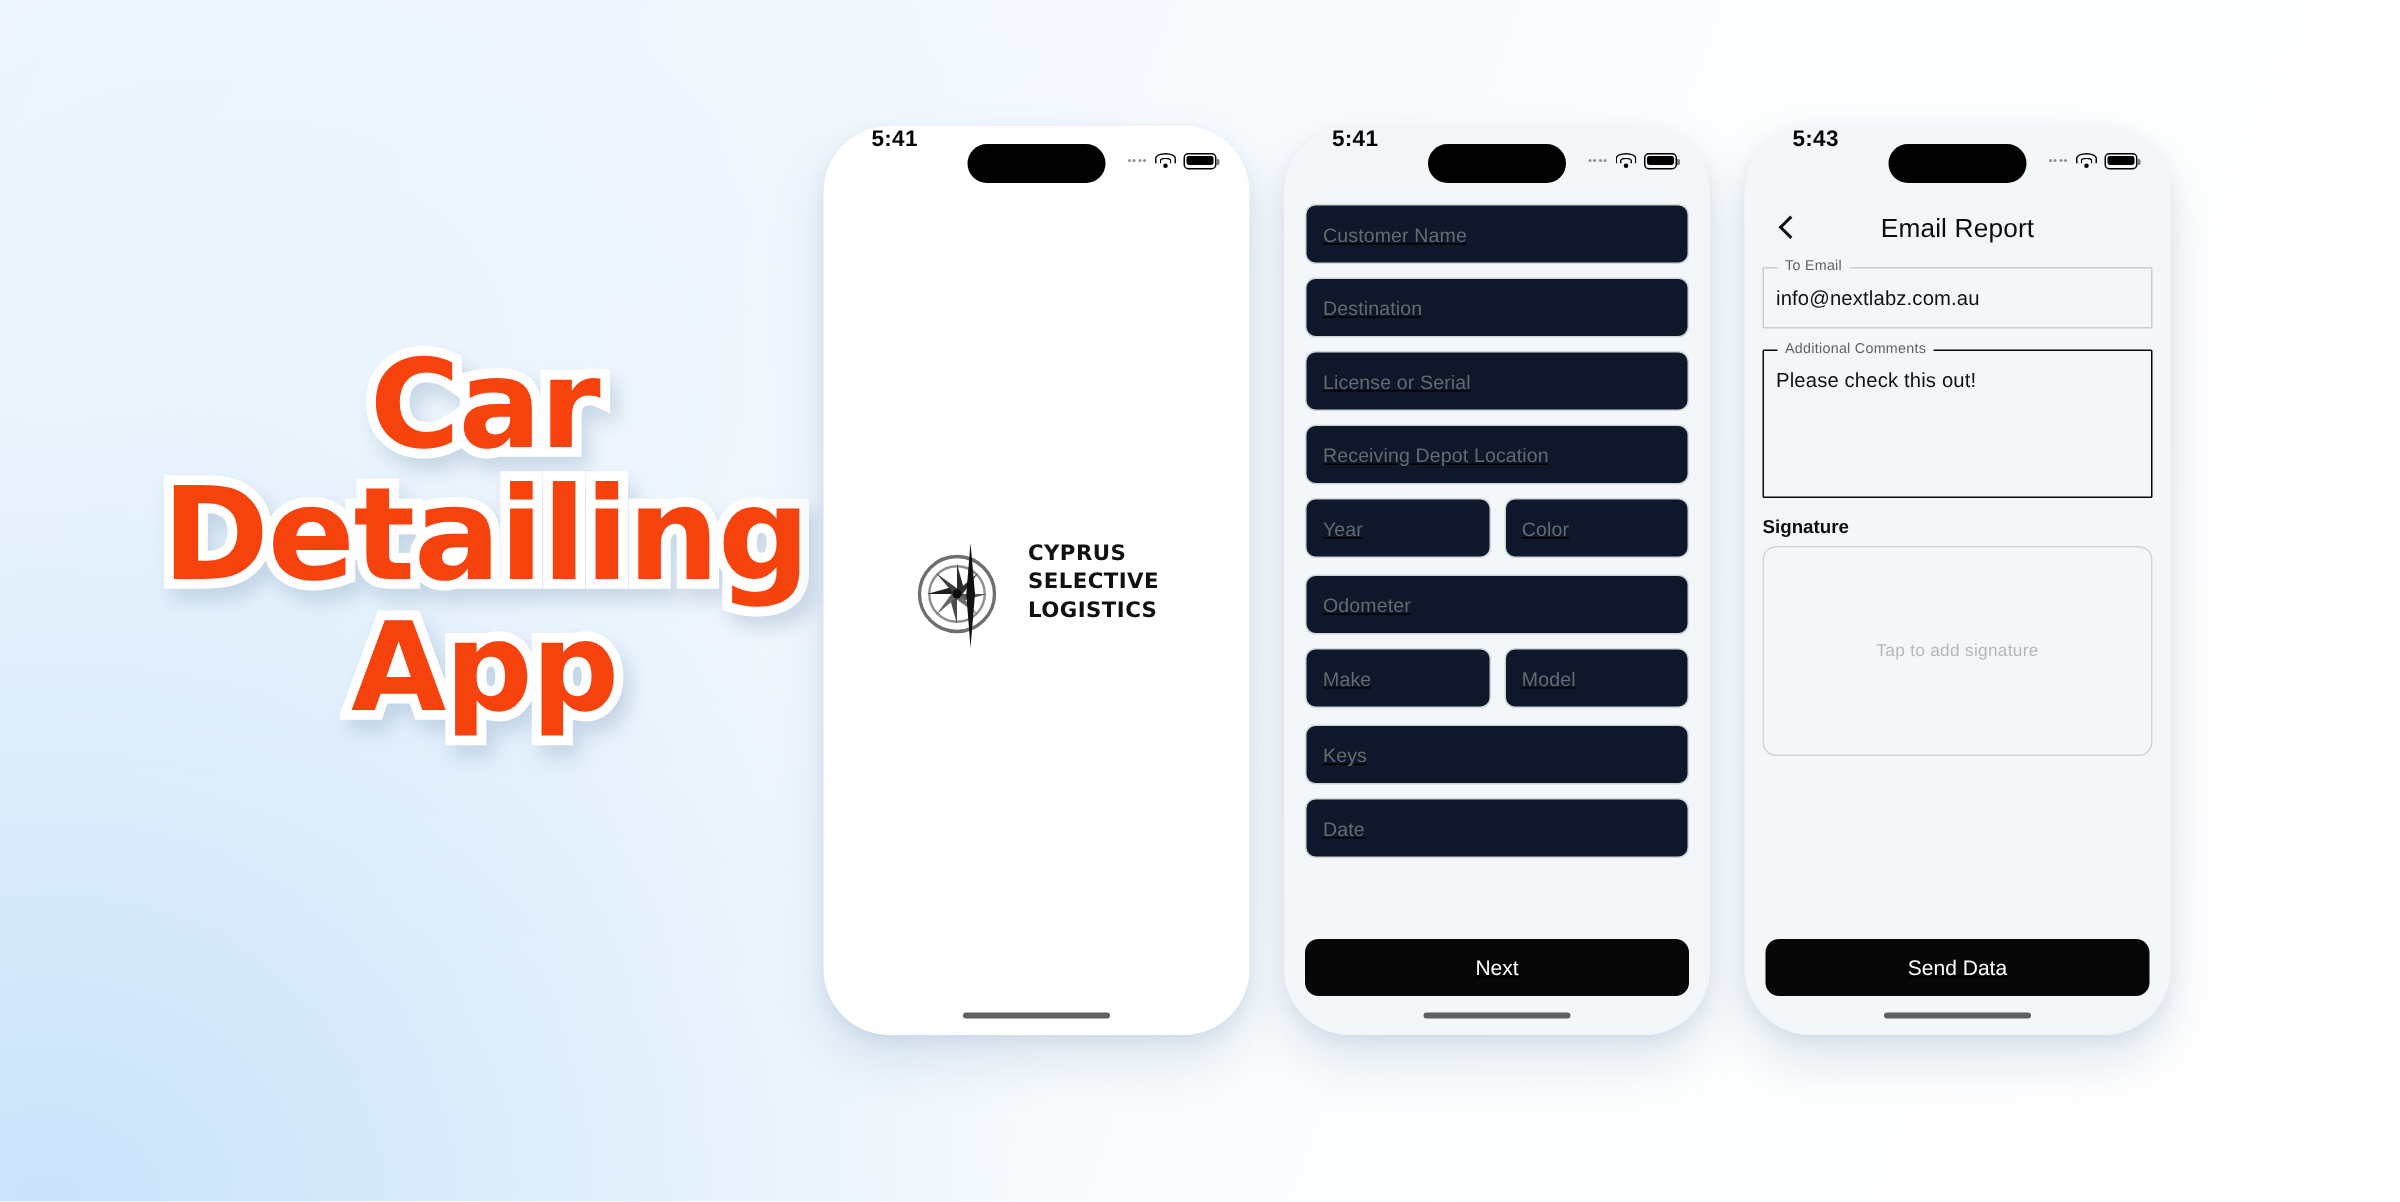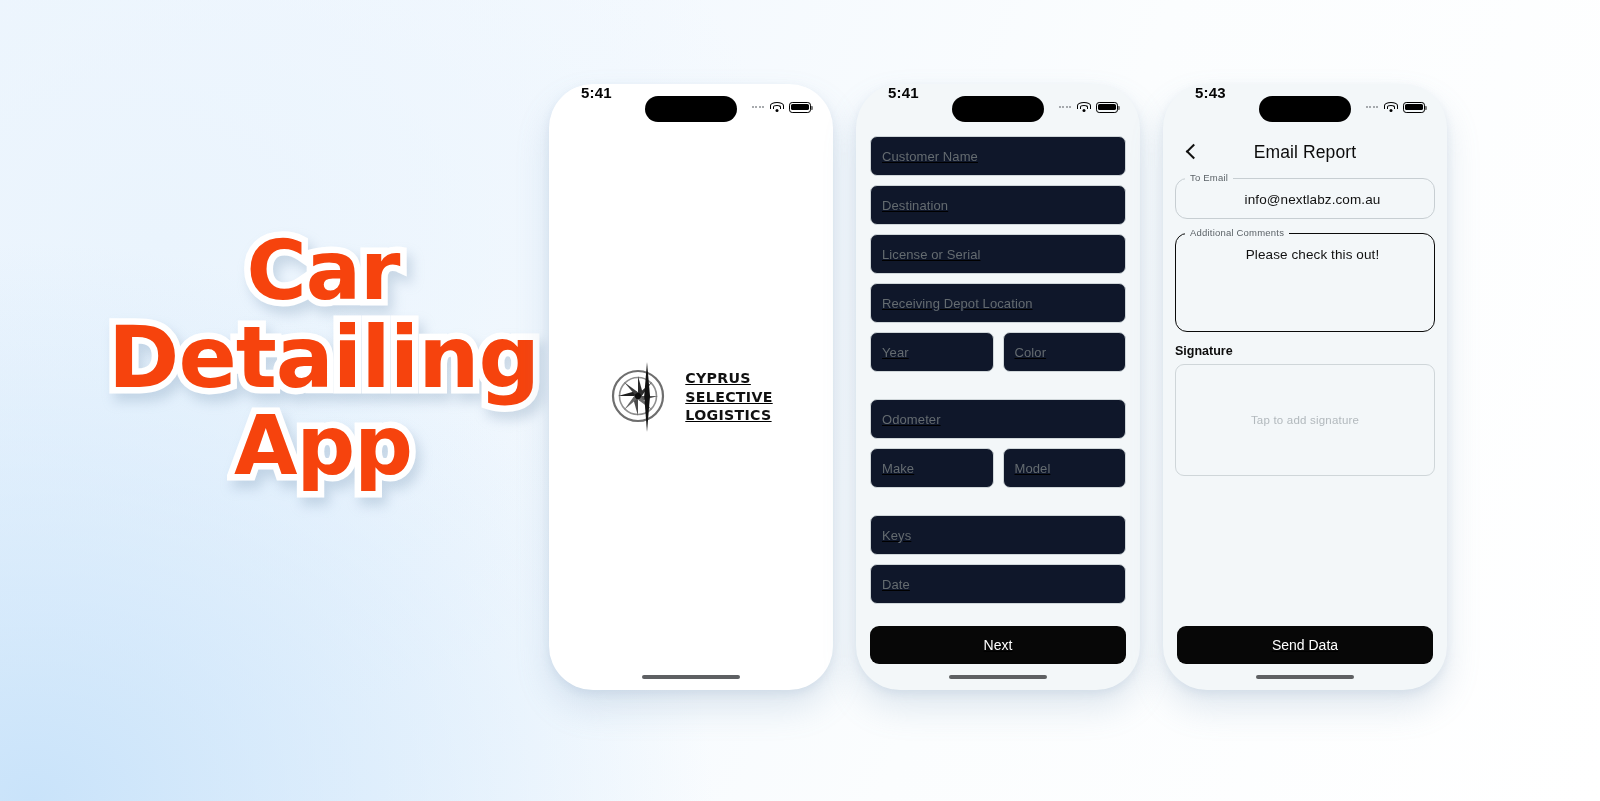--- a/index.html
+++ b/index.html
@@ -153,21 +153,21 @@
     font-size: 17.5px; color: #0b0b0b; letter-spacing: 0.1px;
   }
 
   
   .splash {
     flex: 1 1 auto;
     display: flex;
     align-items: center;
     justify-content: center;
   }
-  .logo-lockup { display: flex; align-items: center; gap: 14px; text-decoration: underline; }
+  .logo-lockup { display: flex; align-items: flex-start; gap: 14px; }
   .logo-mark { width: 62px; height: 74px; flex: 0 0 auto; }
   .logo-words {
     font-family: "DejaVu Sans", sans-serif;
     font-weight: 700;
     font-size: 14.2px;
     line-height: 1.33;
     color: #111;
     letter-spacing: 0.3px;
   }
 
@@ -189,21 +189,21 @@
     margin-bottom: 9px;
     cursor: text;
     text-decoration: underline;
   }
   .field .ph {
     font-size: 13px;
     color: #646b70;
     letter-spacing: 0.1px;
   }
   .row2 { display: flex; gap: 9px; }
-  .row2 .field { flex: 1 1 0; margin-bottom: 27px; }
+  .row2 .field { flex: 1 1 0; margin-bottom: 11px; }
 
   
   .cta-wrap {
     flex: 0 0 auto;
     padding: 8px 14px 0 14px;
     text-decoration: underline;
   }
   .cta {
     height: 38px;
     background: #070707;
@@ -224,24 +224,23 @@
   }
   .home-ind {
     width: 98px; height: 4.4px; border-radius: 3px; background: #5e6063;
   }
 
   
   .ofield {
     position: relative;
     margin: 4px 12px 10px 12px;
     border: 1px solid #c7ced2;
-    border-radius: 12px;
+    border-radius: 1px;
     background: transparent;
-    padding: 11px 11px 10px 26px;
-    text-align: center;
+    padding: 11px 11px 10px 8px;
   }
   .ofield.focused { border: 1.8px solid #0a0a0a; }
   .ofield .legend {
     position: absolute;
     top: -7px; left: 9px;
     padding: 0 5px;
     background: #f3f7f9;
     font-size: 9.5px;
     color: #5c6368;
     letter-spacing: 0.2px;
@@ -254,21 +253,21 @@
   .ofield.tall { height: 99px; }
 
   .sig-label {
     margin: 2px 12px 6px 12px;
     font-size: 12.5px;
     font-weight: 700;
     color: #0d0d0d;
   }
   .sig-box {
     margin: 0 12px;
-    height: 112px;
+    height: 140px;
     border: 1px solid #cfd6d9;
     border-radius: 9px;
     display: flex;
     align-items: center;
     justify-content: center;
   }
   .sig-box .hint {
     font-size: 11.5px;
     color: #b2b9bd;
     letter-spacing: 0.2px;

